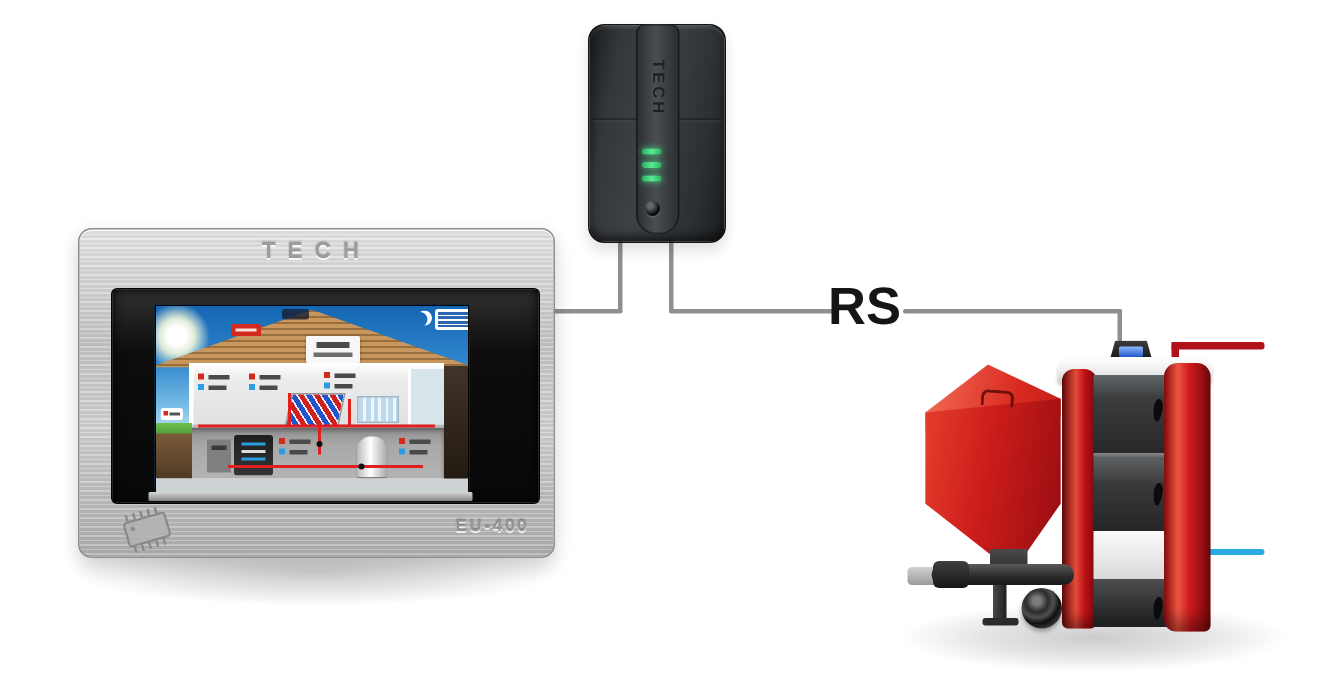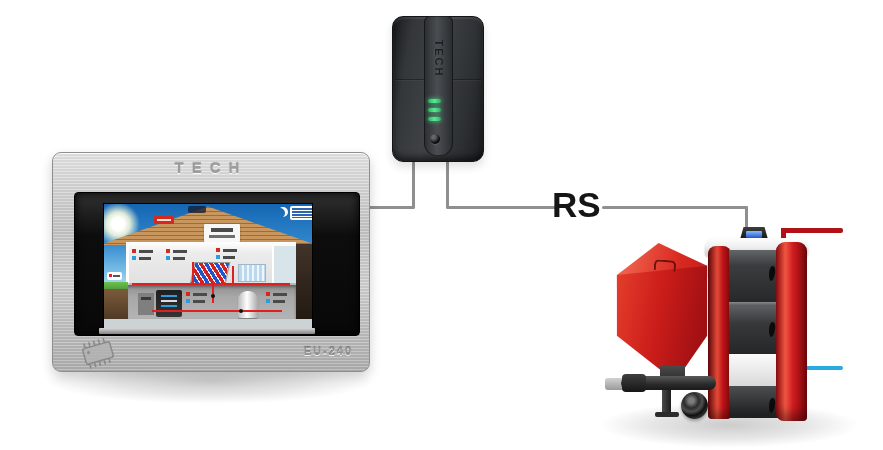--- a/index.html
+++ b/index.html
@@ -258,21 +258,21 @@
     <div class="abs screen-trim"></div>
 
     <svg class="abs panel-chip" viewBox="0 0 46 30">
       <rect x="9" y="7" width="28" height="16" rx="2" fill="#b3b3b3" stroke="#828282" stroke-width="1.5"></rect>
       <g stroke="#828282" stroke-width="1.6">
         <path d="M12 7 V2 M17 7 V2 M22 7 V2 M27 7 V2 M32 7 V2"></path>
         <path d="M12 23 V28 M17 23 V28 M22 23 V28 M27 23 V28 M32 23 V28"></path>
       </g>
       <circle cx="14" cy="12" r="1.6" fill="#8a8a8a"></circle>
     </svg>
-    <div class="abs panel-model">EU-240</div>
+    <div class="abs panel-model">EU-400</div>
   </div>
 
   <div class="abs module">
     <div class="abs module-seam"></div>
     <div class="abs module-strip">
       <div class="abs module-brand">TECH</div>
     </div>
     <div class="abs led" style="left:35px;top:82px;"></div>
     <div class="abs led" style="left:35px;top:91px;"></div>
     <div class="abs led" style="left:35px;top:100px;"></div>

